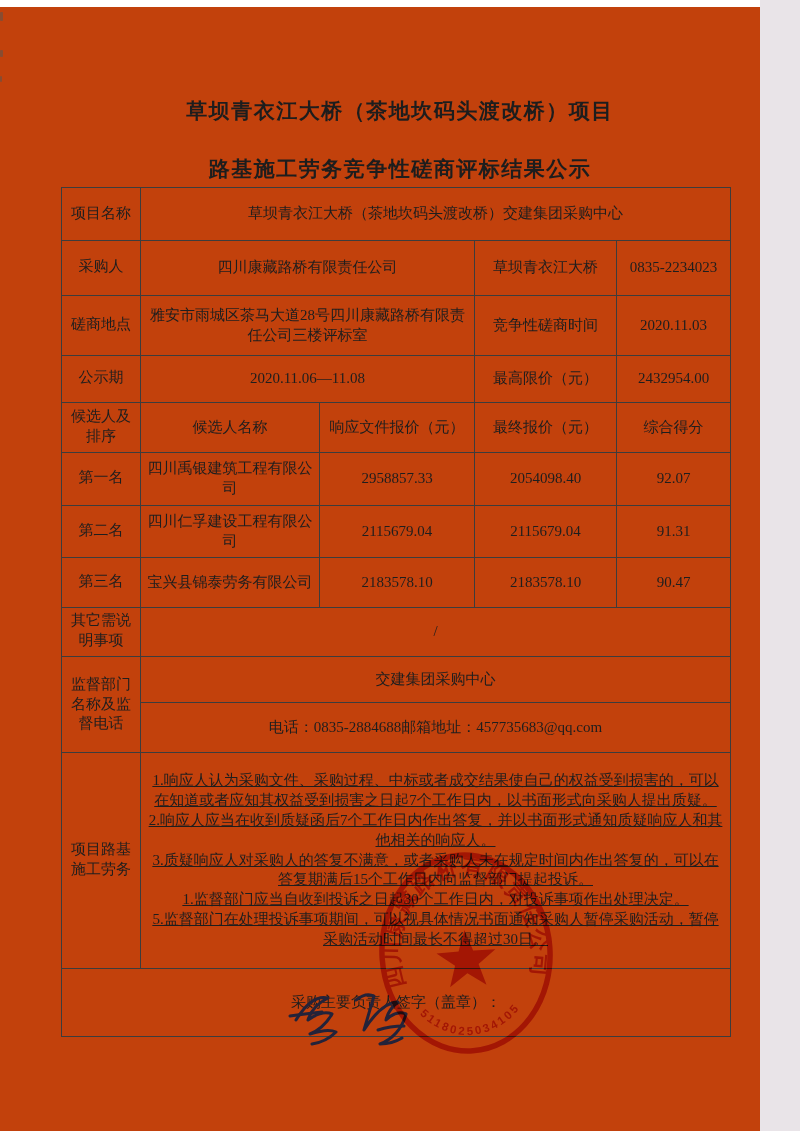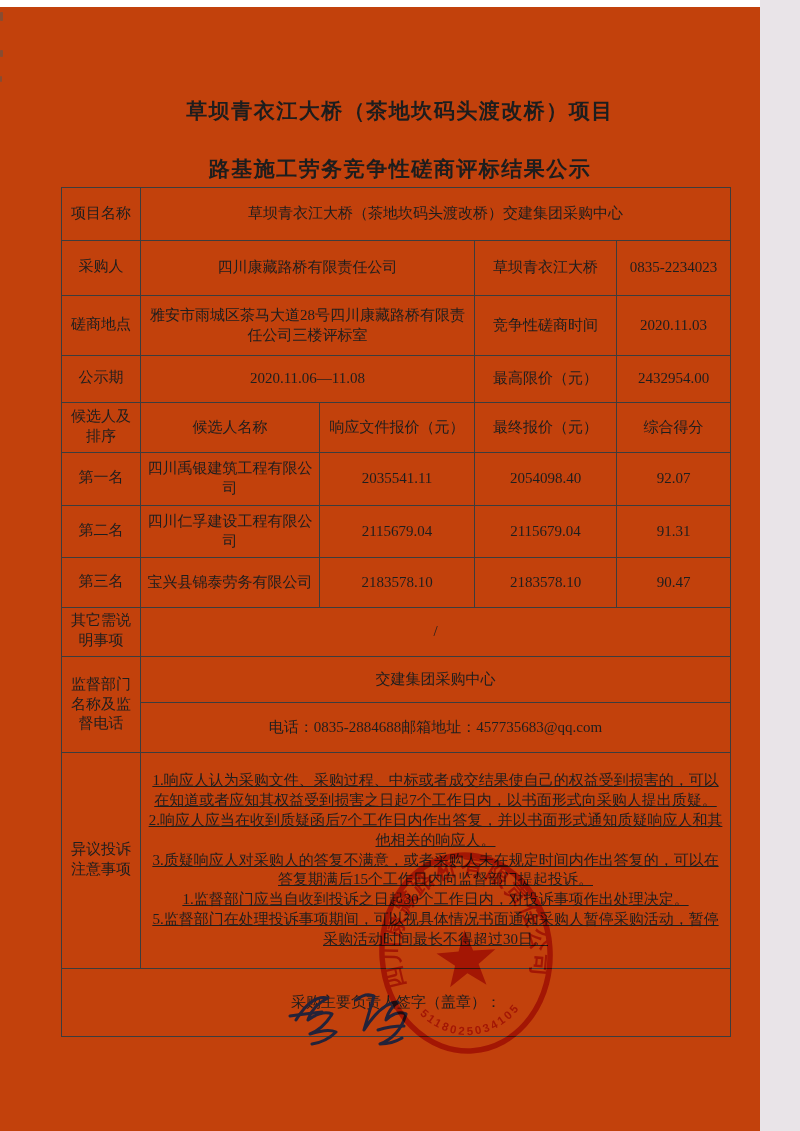--- a/index.html
+++ b/index.html
@@ -109,21 +109,21 @@
       <td class="lbl lbl-left" style="height:50px">候选人及排序</td>
       <td>候选人名称</td>
       <td>响应文件报价（元）</td>
       <td>最终报价（元）</td>
       <td>综合得分</td>
     </tr>
 
     <tr>
       <td class="lbl lbl-left" style="height:53px">第一名</td>
       <td class="val-left">四川禹银建筑工程有限公司</td>
-      <td>2035541.11</td>
+      <td>2958857.33</td>
       <td>2054098.40</td>
       <td>92.07</td>
     </tr>
 
     <tr>
       <td class="lbl lbl-left" style="height:52px">第二名</td>
       <td class="val-left">四川仁孚建设工程有限公司</td>
       <td>2115679.04</td>
       <td>2115679.04</td>
       <td>91.31</td>
@@ -144,21 +144,21 @@
 
     <tr>
       <td class="lbl" rowspan="2">监督部门名称及监督电话</td>
       <td colspan="4" style="height:46px">交建集团采购中心</td>
     </tr>
     <tr>
       <td colspan="4" style="height:50px">电话：0835-2884688邮箱地址：457735683@qq.com</td>
     </tr>
 
     <tr>
-      <td class="lbl lbl-left" style="height:216px">异议投诉注意事项</td>
+      <td class="lbl lbl-left" style="height:216px">项目路基施工劳务</td>
       <td class="notice-cell" colspan="4">
         <p class="clause">1.响应人认为采购文件、采购过程、中标或者成交结果使自己的权益受到损害的，可以在知道或者应知其权益受到损害之日起7个工作日内，以书面形式向采购人提出质疑。</p>
         <p class="clause">2.响应人应当在收到质疑函后7个工作日内作出答复，并以书面形式通知质疑响应人和其他相关的响应人。</p>
         <p class="clause">3.质疑响应人对采购人的答复不满意，或者采购人未在规定时间内作出答复的，可以在答复期满后15个工作日内向监督部门提起投诉。</p>
         <p class="clause">1.监督部门应当自收到投诉之日起30个工作日内，对投诉事项作出处理决定。</p>
         <p class="clause">5.监督部门在处理投诉事项期间，可以视具体情况书面通知采购人暂停采购活动，暂停采购活动时间最长不得超过30日。</p>
       </td>
     </tr>
 
     <tr>

